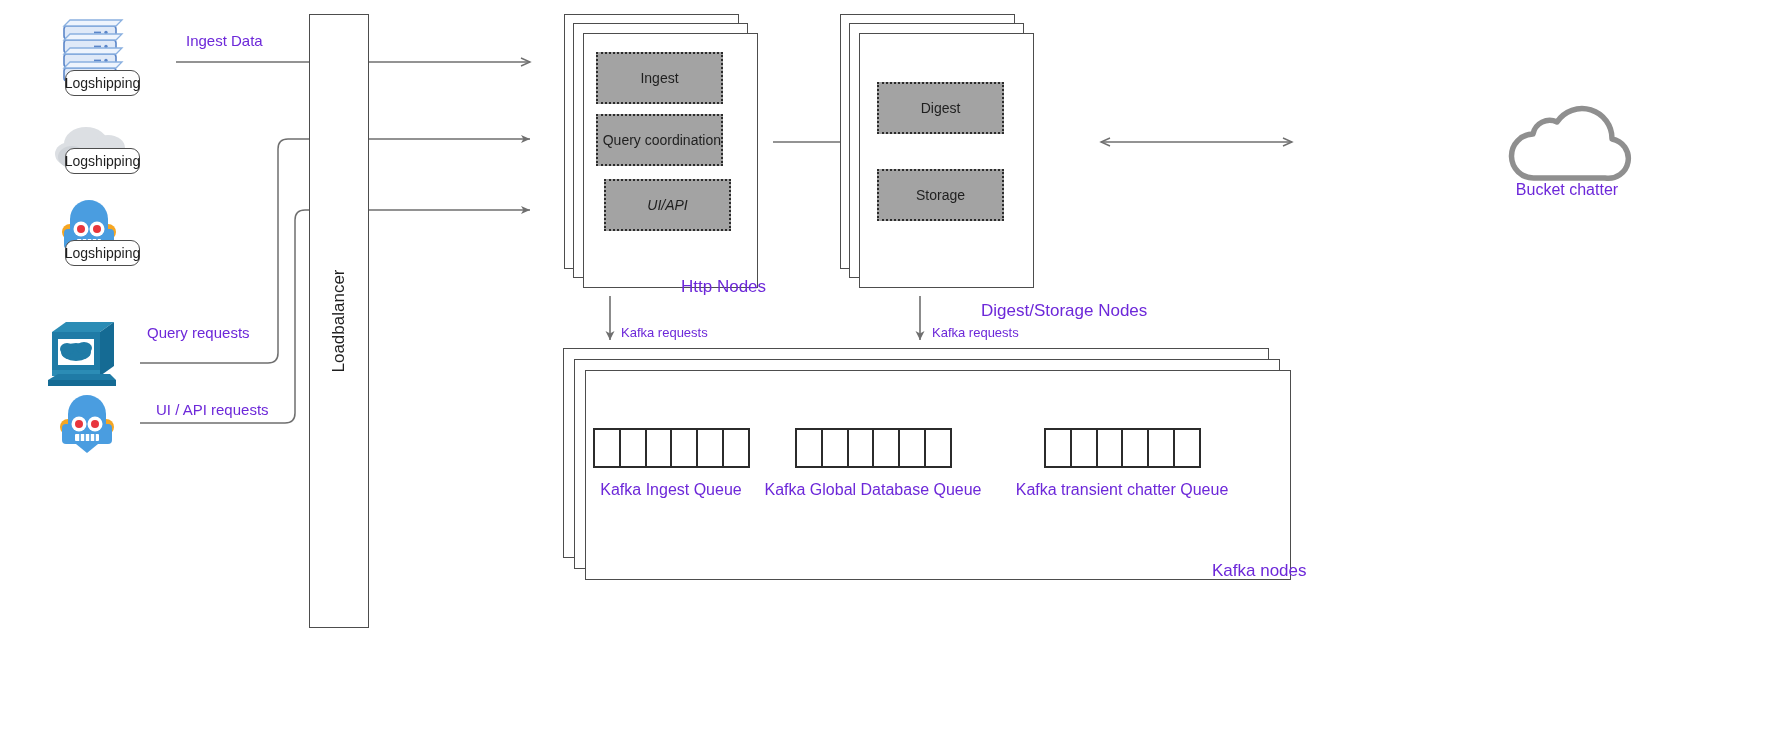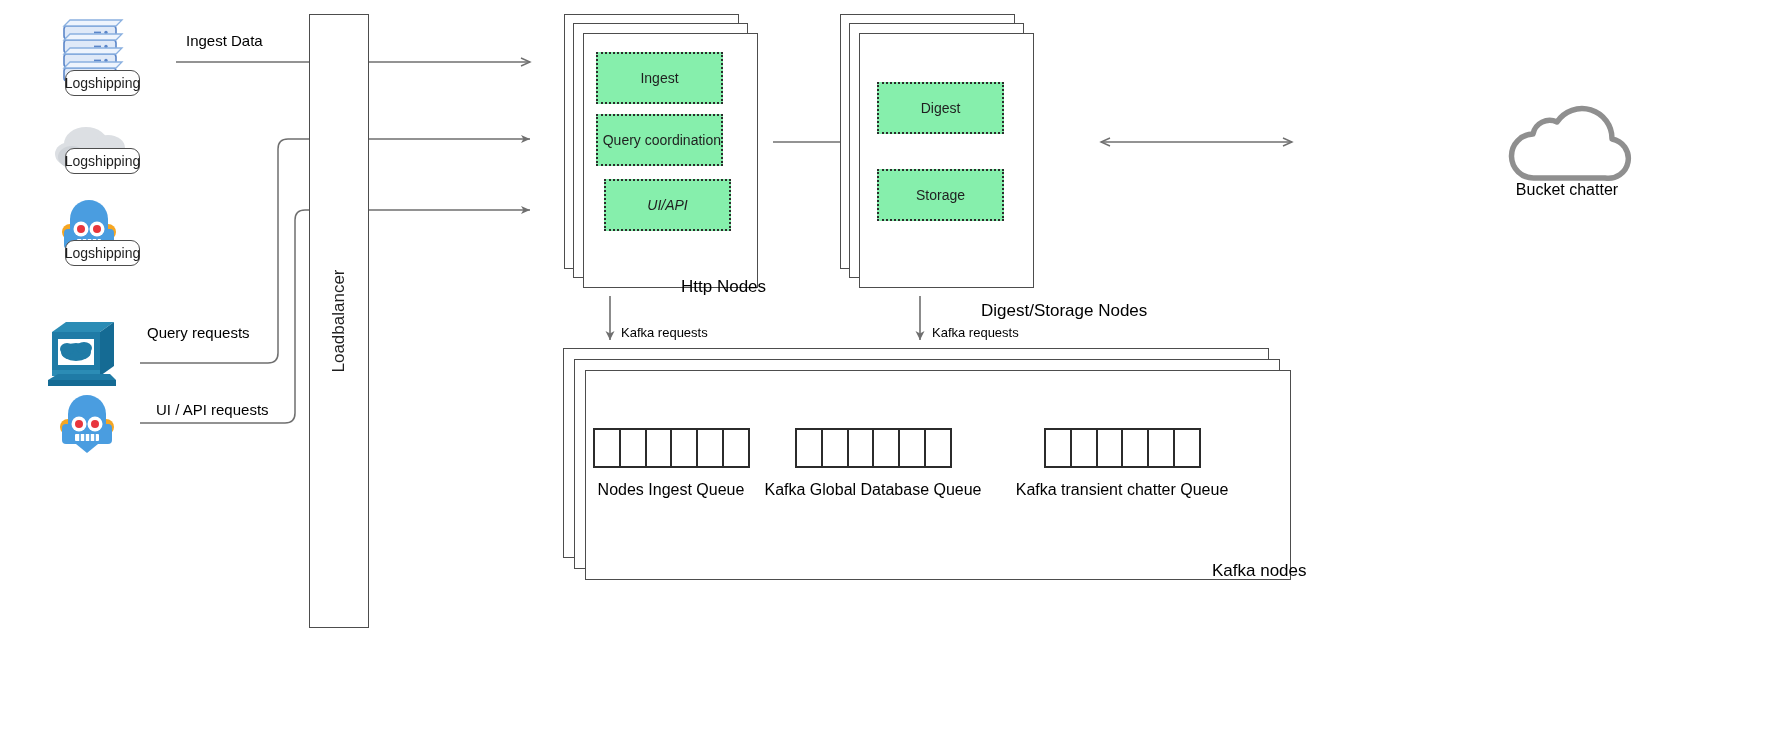--- a/index.html
+++ b/index.html
@@ -13,21 +13,21 @@
     position:relative;
     width:1773px;
     height:735px;
     overflow:hidden;
     background:#ffffff;
   }
   .abs{position:absolute;}
   .lbl{
     position:absolute;
     font-size:15px;
-    color:#000000;
+    color:#6d28d9;
     white-space:nowrap;
     line-height:1.1;
   }
   .lbl.sm{font-size:13px;}
   .lbl.md{font-size:16px;}
   .lbl.big{font-size:17px;}
   .center{transform:translateX(-50%);}
 
   
   .stack{position:absolute;}
@@ -35,21 +35,21 @@
     position:absolute;
     background:#ffffff;
     border:1.6px solid #4d4d4d;
     box-sizing:border-box;
   }
   .sheet.front{border-color:#4d4d4d;}
   .inner-dotted{
     position:absolute;
     border:2.2px dotted #2b2b2b;
     box-sizing:border-box;
-    background:#86efac;
+    background:#a3a3a3;
     display:flex;
     align-items:center;
     justify-content:center;
     font-size:14px;
     color:#1f1f1f;
   }
 
   
   #loadbalancer{
     position:absolute;
@@ -323,21 +323,21 @@
     <div class="sheet front" style="left:22px;top:22px;width:706px;height:210px;"></div>
 
     <div class="queue" style="left:30px;top:80px;width:157px;height:40px;">
       <div class="cell"></div>
       <div class="cell"></div>
       <div class="cell"></div>
       <div class="cell"></div>
       <div class="cell"></div>
       <div class="cell"></div>
     </div>
-    <div class="lbl md center" style="left:108px;top:133px;">Nodes Ingest Queue</div>
+    <div class="lbl md center" style="left:108px;top:133px;">Kafka Ingest Queue</div>
 
     <div class="queue" style="left:232px;top:80px;width:157px;height:40px;">
       <div class="cell"></div>
       <div class="cell"></div>
       <div class="cell"></div>
       <div class="cell"></div>
       <div class="cell"></div>
       <div class="cell"></div>
     </div>
     <div class="lbl md center" style="left:310px;top:133px;">Kafka Global Database Queue</div>

